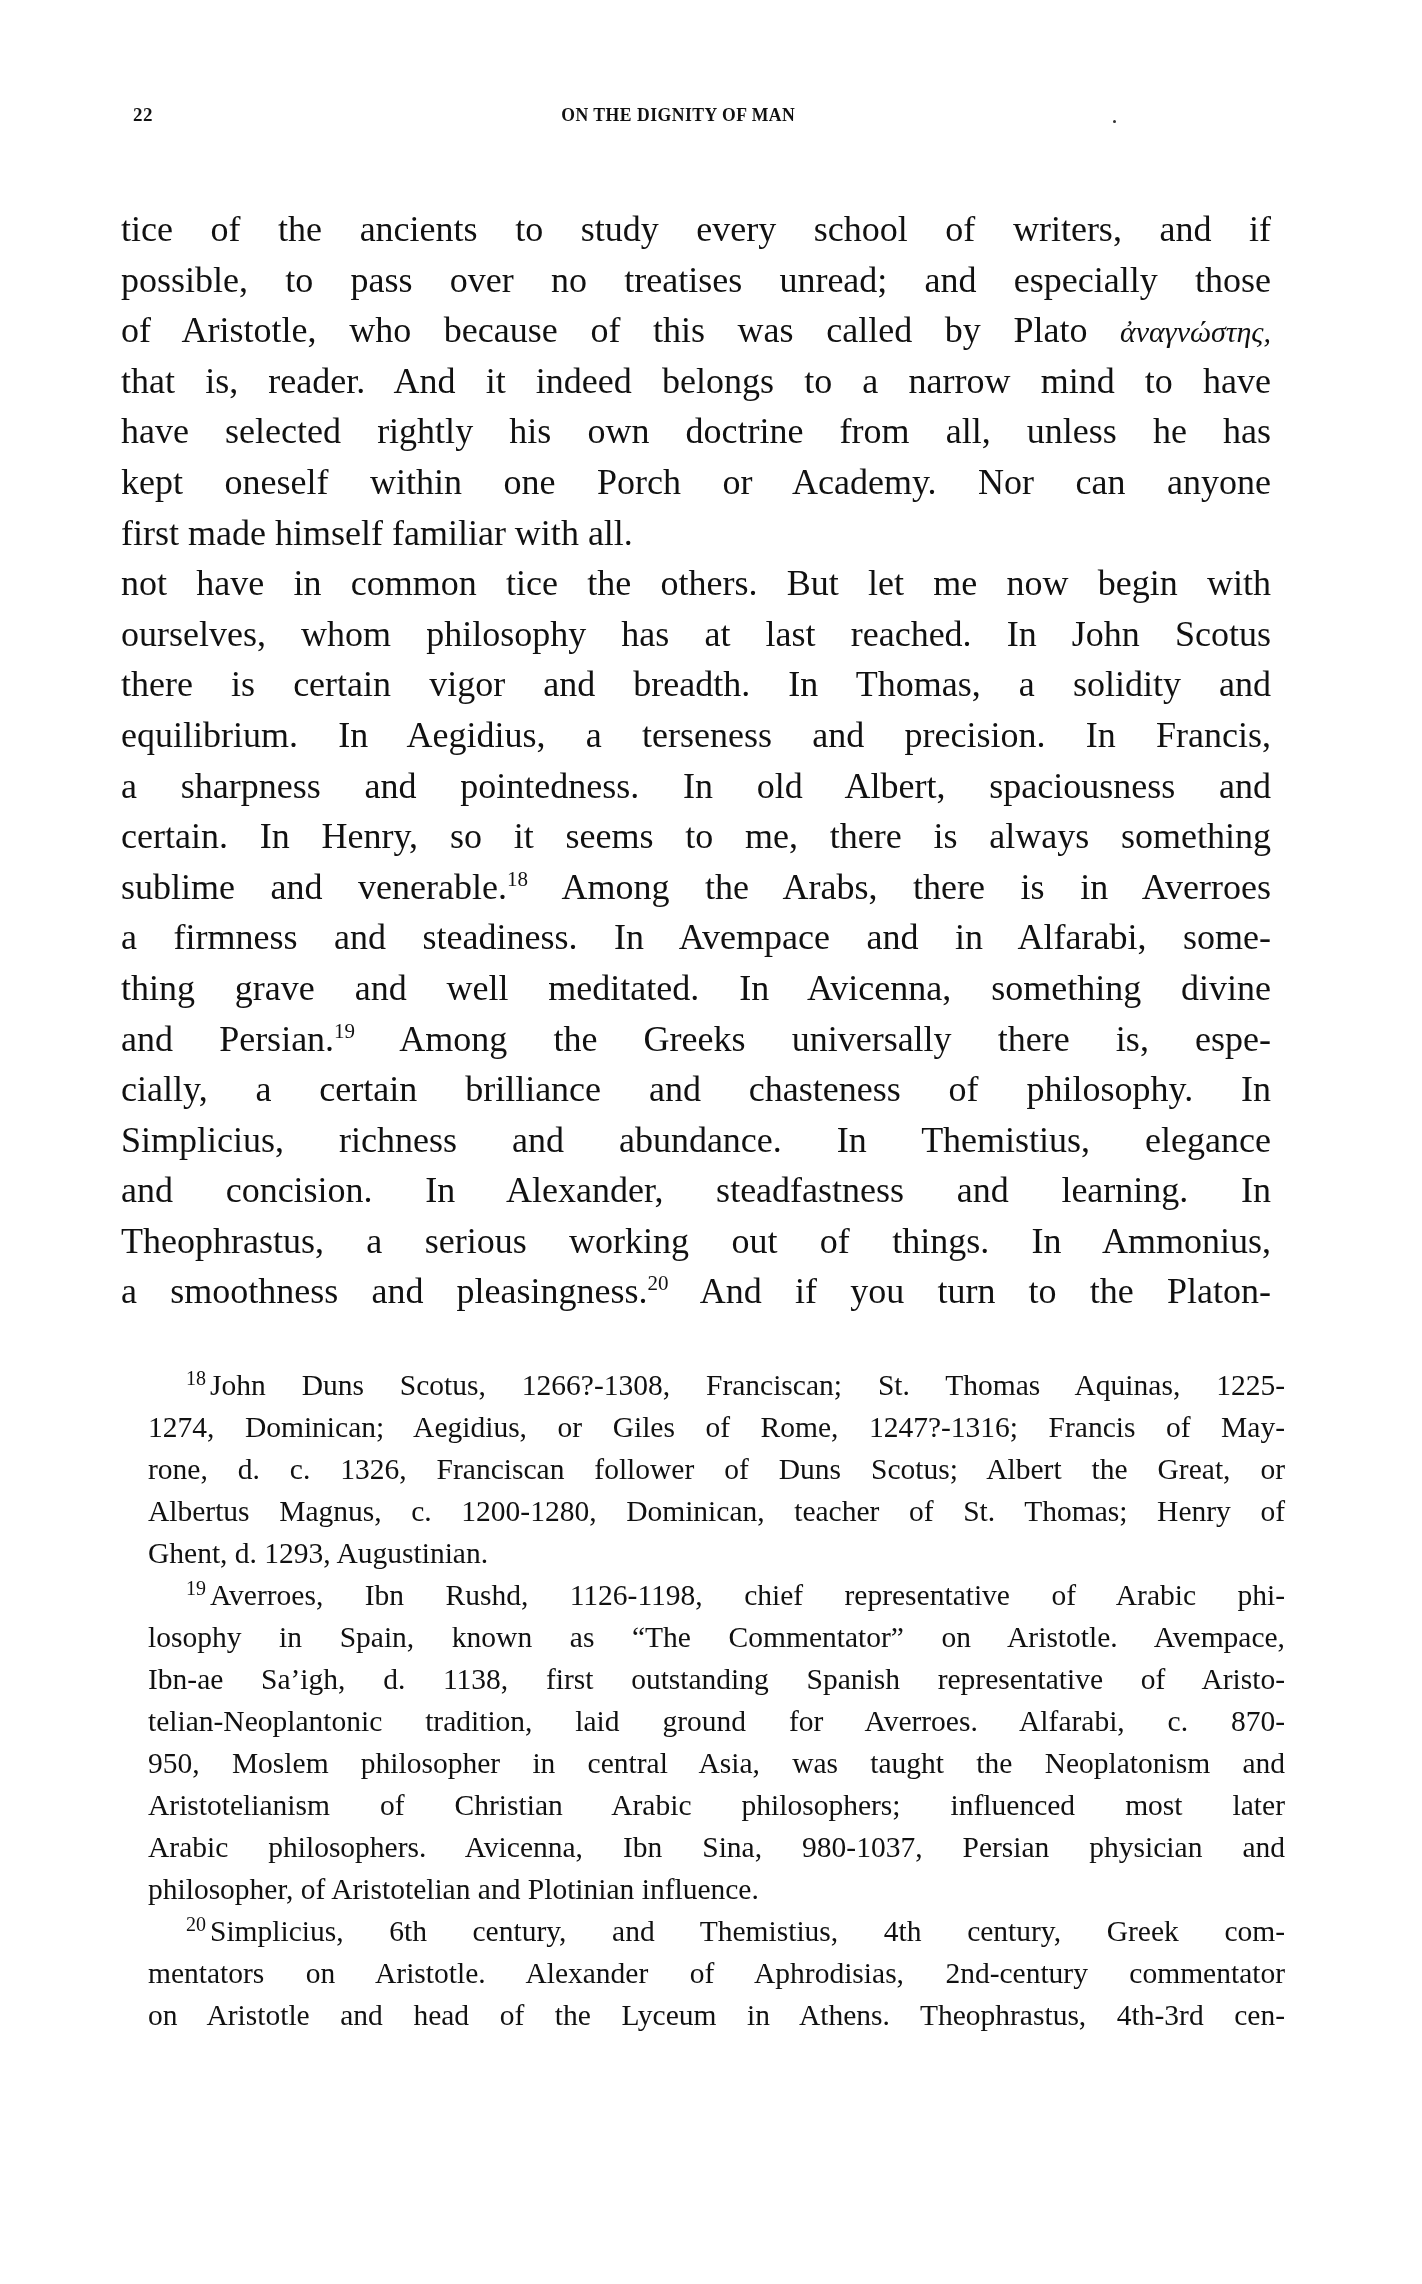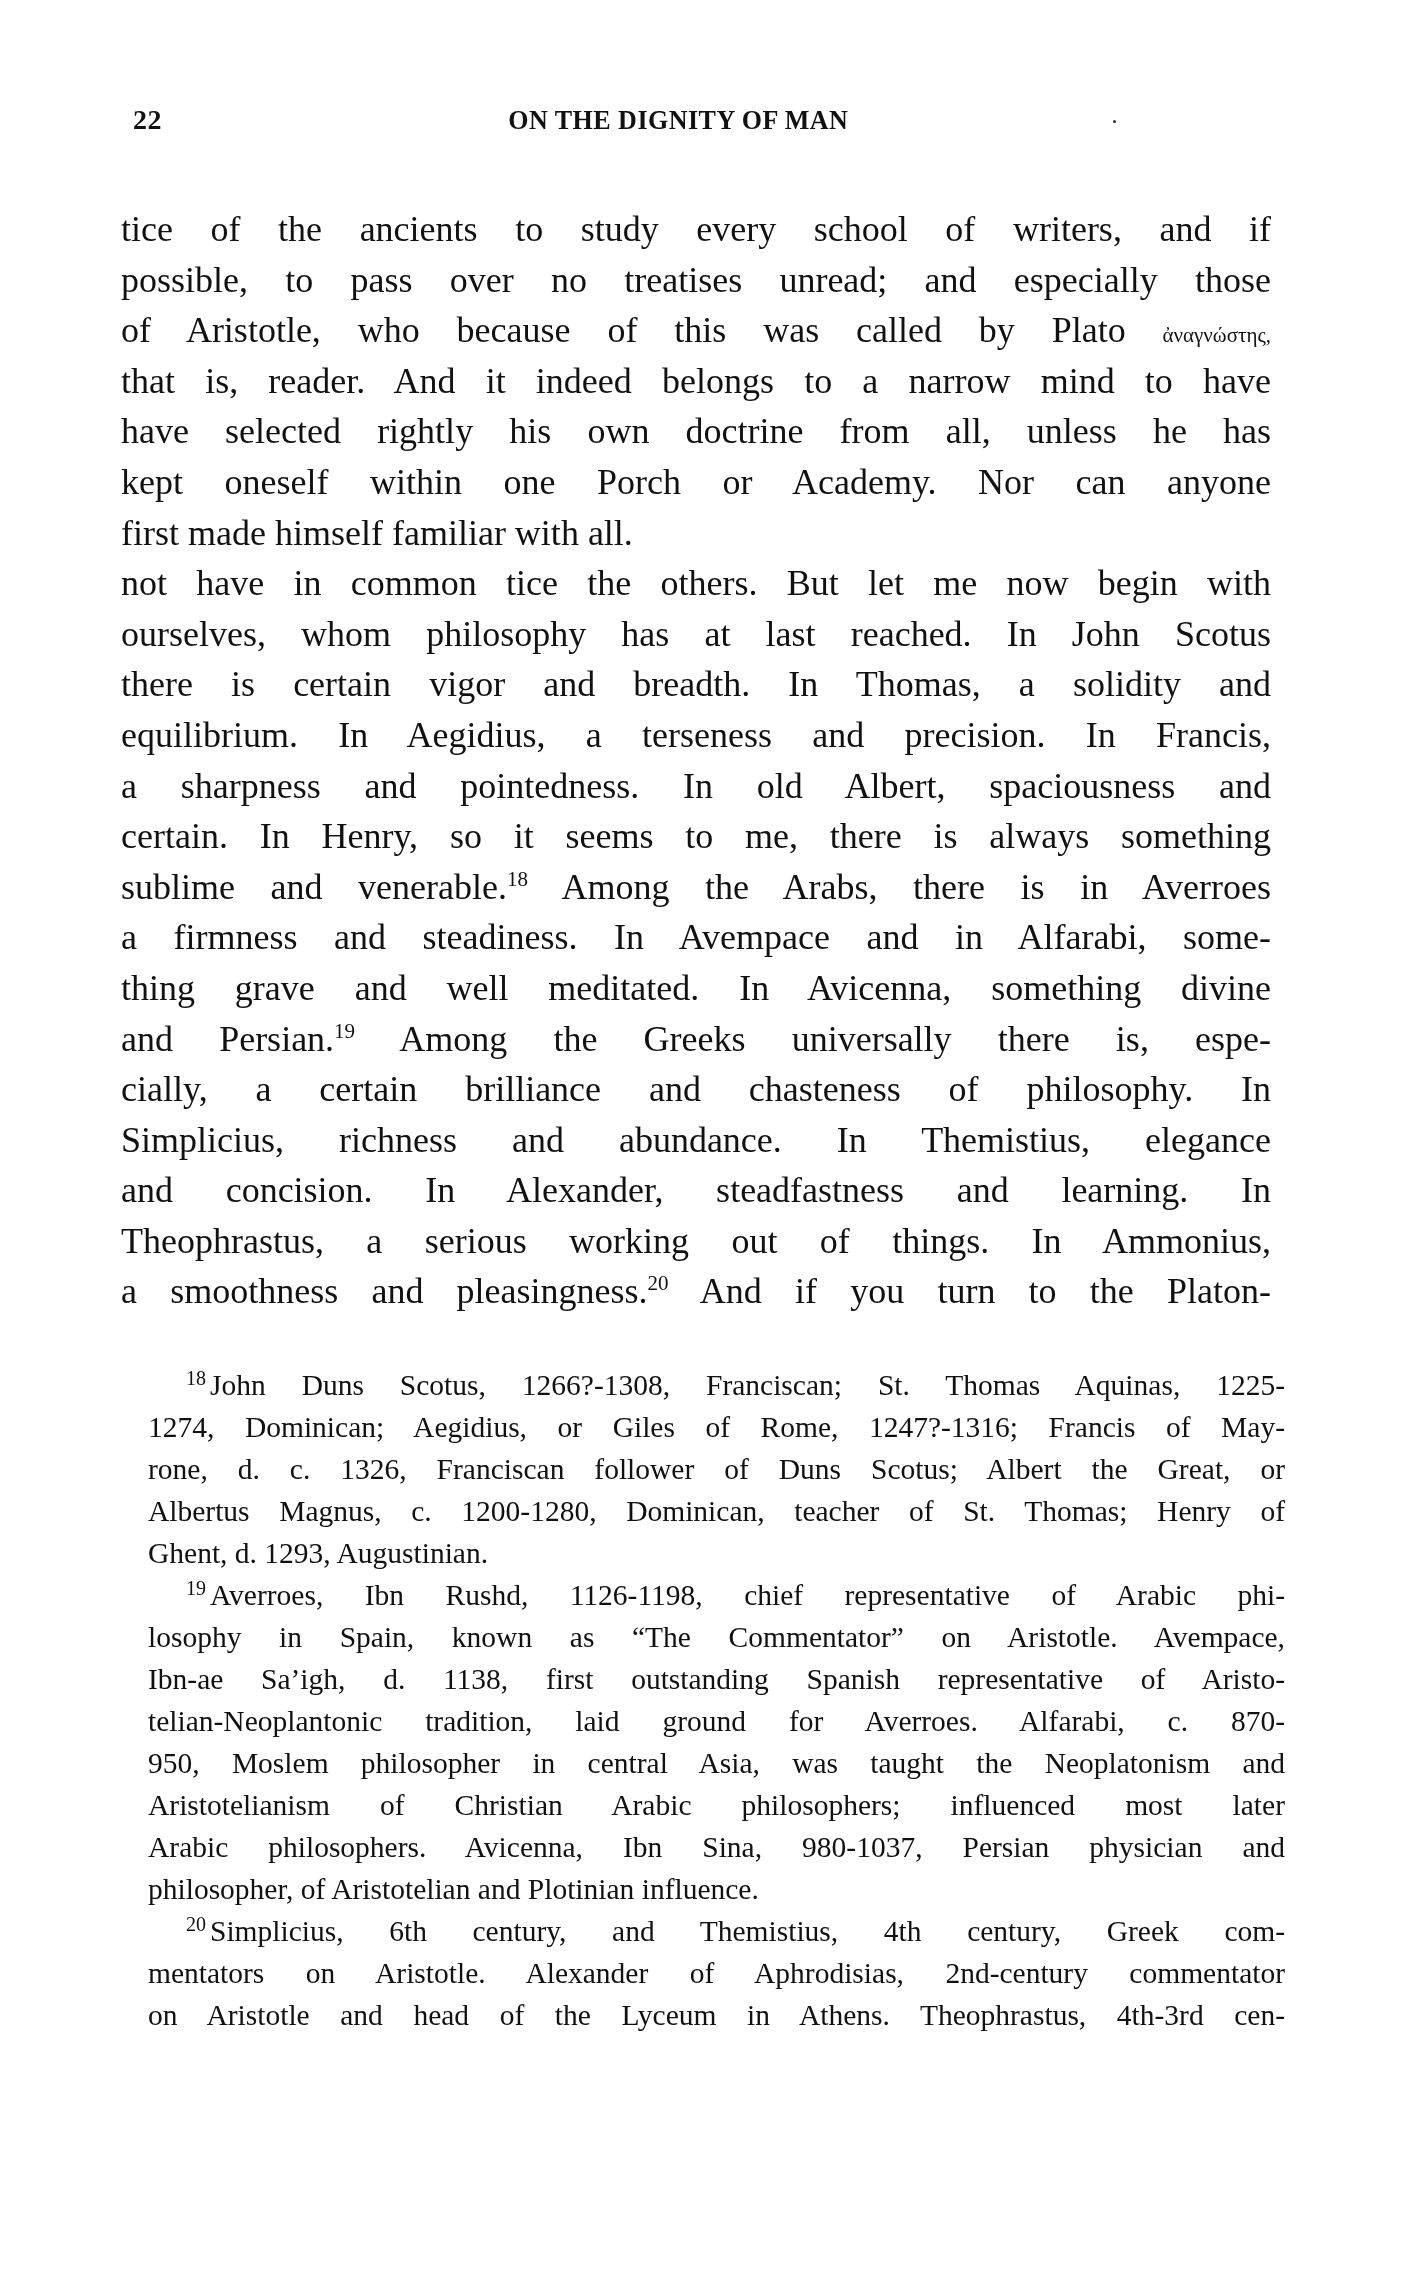--- a/index.html
+++ b/index.html
@@ -15,21 +15,21 @@
     color: #111111;
     font-family: "Liberation Serif", "DejaVu Serif", serif;
   }
   .running-head {
     position: absolute;
     top: 104px;
     left: 133px;
     width: 1150px;
     height: 32px;
     font-family: "Liberation Serif", serif;
-    font-size: 28px;
+    font-size: 19px;
     font-weight: bold;
     letter-spacing: 0.5px;
   }
   .page-number {
     position: absolute;
     left: 0;
     top: 0;
   }
   .running-title {
     position: absolute;
@@ -74,21 +74,22 @@
   }
   .line.indented {
     padding-left: 44px;
   }
   sup.fnref {
     font-size: 21px;
     vertical-align: 13px;
     line-height: 0;
   }
   .greek {
-    font-size: 21px;
+    font-style: italic;
+    font-size: 30px;
   }
   .footnotes {
     position: absolute;
     top: 1364px;
     left: 148px;
     width: 1137px;
     font-size: 29.5px;
     line-height: 42px;
   }
   .fline {

